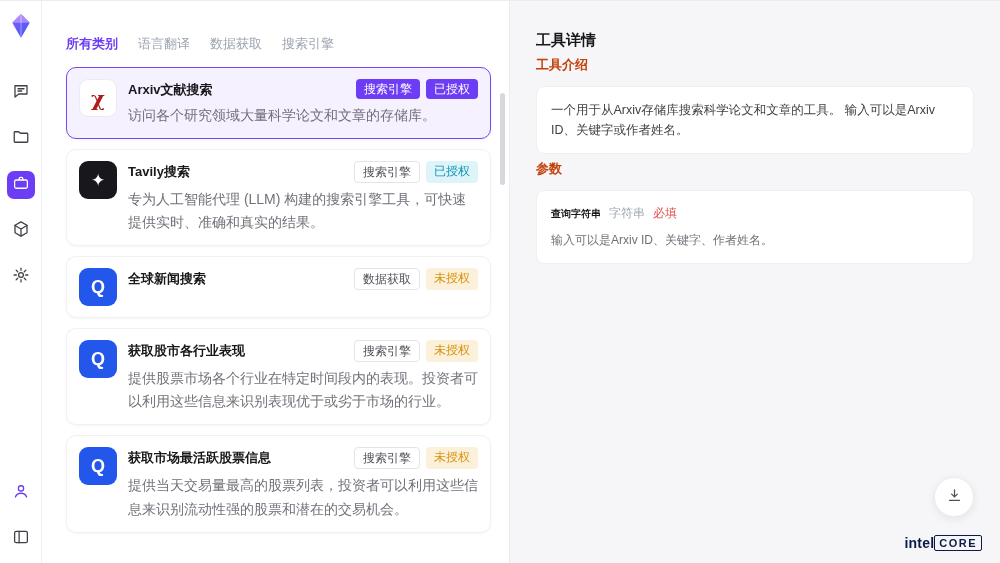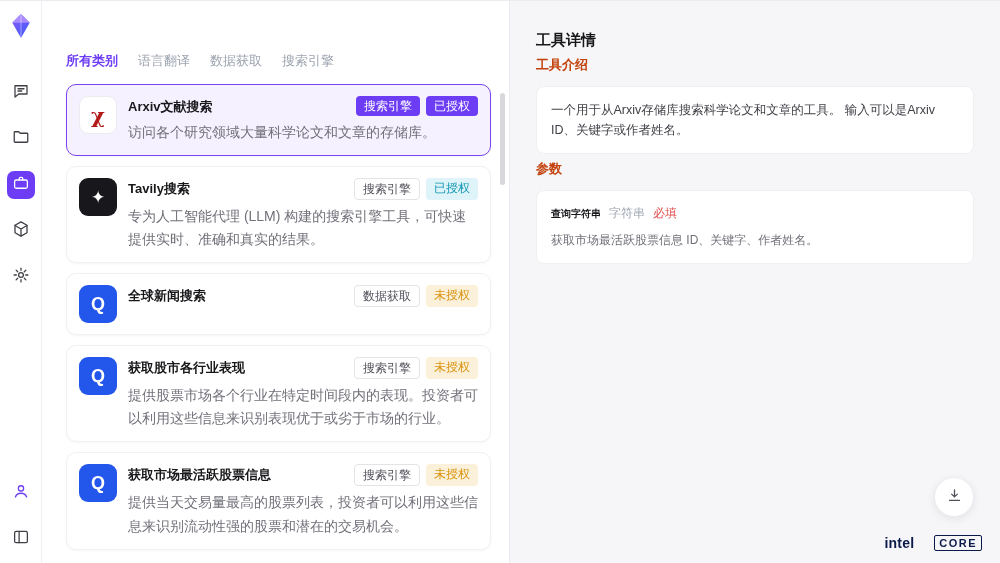--- a/index.html
+++ b/index.html
@@ -14,21 +14,21 @@
   .rail-item.active { background:#6D3DF5; }
   .rail-item.active svg { stroke:#fff; }
   .rail-spacer { flex:1; }
   .rail-item.user svg { stroke:#6D3DF5; }
   .rail-item:last-child { margin-bottom:0; }
 
   
   .list-panel { width:468px; flex:0 0 468px; background:#fff; border-right:1px solid #ececf0; position:relative; display:flex; flex-direction:column; }
   .list-header { padding:22px 24px 0 24px; }
   .list-title { font-size:15px; font-weight:bold; color:#18181b; }
-  .tabs { display:flex; gap:20px; margin-top:29px; font-size:13px; }
+  .tabs { display:flex; gap:20px; margin-top:12px; font-size:13px; }
   .tab { color:#9ca3af; cursor:pointer; padding-bottom:8px; }
   .tab.active { color:#6D3DF5; font-weight:600; }
   .tool-scroll { flex:1; overflow:hidden; padding:6px 18px 0 24px; }
   .tool-card { display:flex; gap:11px; border:1px solid #f1f1f4; border-radius:10px; background:#fff; padding:11px 12px; margin-bottom:10px; box-shadow:0 1px 3px rgba(20,20,40,0.04); cursor:pointer; }
   .tool-card.selected { border:1.5px solid #7A44F2; background:#F6F1FF; }
   .tool-icon { width:38px; height:38px; flex:0 0 38px; border-radius:9px; display:flex; align-items:center; justify-content:center; }
   .tool-icon.i-arxiv { background:#fff; border:1px solid #ececf0; color:#B31B1B; font-family:"DejaVu Serif", serif; font-size:21px; font-weight:bold; }
   .tool-icon.i-tavily { background:#17171c; color:#fff; font-size:17px; }
   .tool-icon.i-q { background:#2356EB; color:#fff; font-weight:bold; font-size:18px; }
   .tool-main { flex:1; min-width:0; }
@@ -50,21 +50,21 @@
   .detail-card { background:#fff; border-radius:8px; border:1px solid #f0f0f3; padding:13px 14px; margin-top:12px; font-size:12.5px; color:#3f3f46; line-height:1.6; }
   .param-row { display:flex; align-items:baseline; gap:8px; }
   .param-name { font-size:10px; font-weight:bold; color:#18181b; }
   .param-type { font-size:12px; color:#9ca3af; }
   .param-required { font-size:12px; color:#E14D4D; }
   .param-desc { font-size:12px; color:#71717a; margin-top:8px; }
 
   
   .fab { position:absolute; right:26px; bottom:46px; width:40px; height:40px; border-radius:50%; background:#fff; border:1px solid #ececf0; box-shadow:0 2px 8px rgba(20,20,40,0.08); display:flex; align-items:center; justify-content:center; cursor:pointer; }
   .fab svg { width:17px; height:17px; stroke:#52525b; fill:none; stroke-width:1.8; stroke-linecap:round; stroke-linejoin:round; }
-  .brand { position:absolute; right:18px; bottom:12px; display:flex; align-items:flex-start; gap:20px; color:#0A1A4A; }
+  .brand { position:absolute; right:18px; bottom:12px; display:flex; align-items:flex-start; gap:0; color:#0A1A4A; }
   .brand .b1 { font-size:14px; font-weight:bold; letter-spacing:0.2px; }
   .brand .b2 { font-size:11px; font-weight:bold; letter-spacing:1.5px; border:1px solid #0A1A4A; padding:1px 4px; border-radius:2px; }
 </style>
 </head>
 <body>
 
 <div class="app">
 
   <div class="rail">
     <div class="logo">
@@ -227,21 +227,21 @@
       <span>一个用于从Arxiv存储库搜索科学论文和文章的工具。 输入可以是Arxiv ID、关键字或作者姓名。</span>
     </div>
 
     <div class="section-heading">参数</div>
     <div class="detail-card">
       <div class="param-row">
         <span class="param-name">查询字符串</span>
         <span class="param-type">字符串</span>
         <span class="param-required">必填</span>
       </div>
-      <div class="param-desc">获取市场最活跃股票信息 ID、关键字、作者姓名。</div>
+      <div class="param-desc">输入可以是Arxiv ID、关键字、作者姓名。</div>
     </div>
 
     <div class="fab">
       <span>
         <svg viewBox="0 0 24 24">
             <path d="M12 4v10M12 14l-4-4M12 14l4-4"></path>
             <path d="M5 19h14"></path>
           </svg>
       </span>
     </div>

